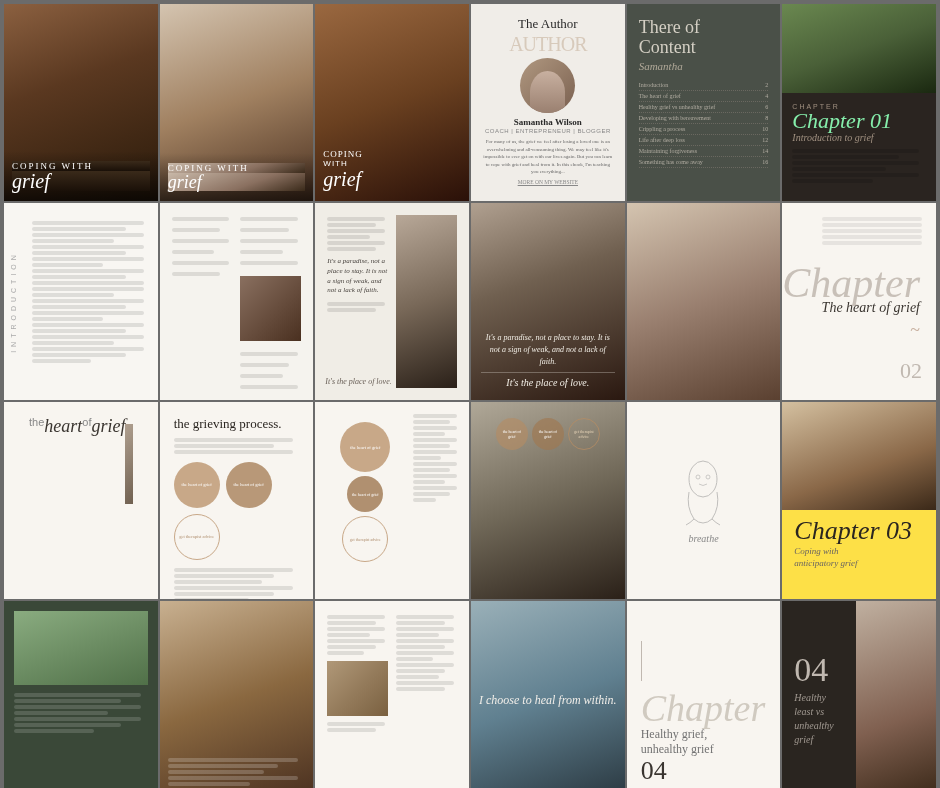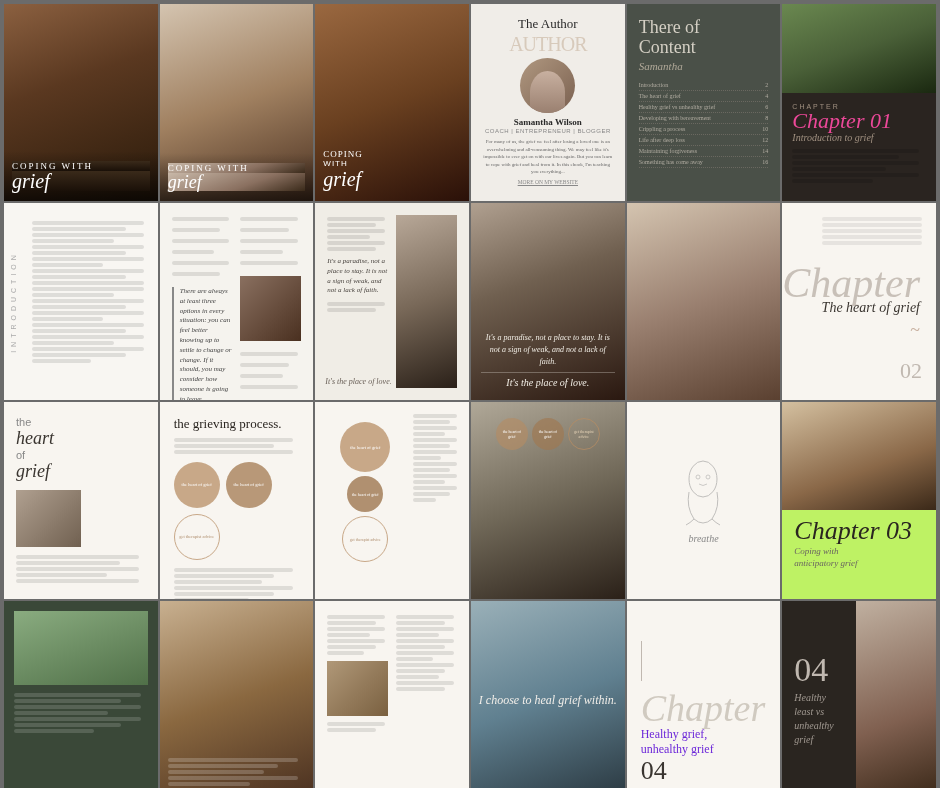--- a/index.html
+++ b/index.html
@@ -279,21 +279,21 @@
         <span>16</span>
       </div>
   </div>
 </div>
 
 <div class="card c6">
   <div class="c6 content">
     <div class="c6 photo-top" style="background:linear-gradient(160deg,#6a8850 0%,#4a6038 50%,#1a2810 100%);"></div>
     <div class="c6 text-area">
       <div style="font-size:7px;color:#a09080;font-family:sans-serif;letter-spacing:2px;text-transform:uppercase;">CHAPTER</div>
-      <div style="font-size:22px;font-family:Georgia,serif;color:#ec4899;font-style:italic;line-height:1;">Chapter 01</div>
+      <div style="font-size:22px;font-family:Georgia,serif;color:#86efac;font-style:italic;line-height:1;">Chapter 01</div>
       <div style="font-size:10px;color:#a09080;font-family:Georgia,serif;font-style:italic;">Introduction to grief</div>
       <div style="font-size:5px;color:#605850;line-height:1.4;margin-top:6px;">
         <div class="faux-text-line w95"></div>
         <div class="faux-text-line w80"></div>
         <div class="faux-text-line w95"></div>
         <div class="faux-text-line w70"></div>
         <div class="faux-text-line w95"></div>
         <div class="faux-text-line w60"></div>
       </div>
     </div>
@@ -334,23 +334,20 @@
 
 <div class="card c8">
   <div class="c8 content">
     <div class="col">
       <div class="faux-text-line w95" style="background:rgba(0,0,0,0.1);"></div>
       <div class="faux-text-line w80" style="background:rgba(0,0,0,0.1);"></div>
       <div class="faux-text-line w95" style="background:rgba(0,0,0,0.1);"></div>
       <div class="faux-text-line w70" style="background:rgba(0,0,0,0.1);"></div>
       <div class="faux-text-line w95" style="background:rgba(0,0,0,0.1);"></div>
       <div class="faux-text-line w80" style="background:rgba(0,0,0,0.1);"></div>
-      <div style="border-left:2px solid #888;padding-left:6px;margin:6px 0;">
-        <div style="font-size:7px;font-family:Georgia,serif;font-style:italic;color:#444;line-height:1.4;">There are always at least three options in every situation: you can feel better knowing up to settle to change or change. If it should, you may consider how someone is going to leave.</div>
-      </div>
 
     </div>
     <div class="col">
       <div class="faux-text-line w95" style="background:rgba(0,0,0,0.1);"></div>
       <div class="faux-text-line w80" style="background:rgba(0,0,0,0.1);"></div>
       <div class="faux-text-line w95" style="background:rgba(0,0,0,0.1);"></div>
       <div class="faux-text-line w70" style="background:rgba(0,0,0,0.1);"></div>
       <div class="faux-text-line w95" style="background:rgba(0,0,0,0.1);"></div>
       <div style="height:65px;background:linear-gradient(135deg,#8a7060,#4a3020);margin:6px 0;"></div>
       <div class="faux-text-line w95" style="background:rgba(0,0,0,0.1);"></div>
@@ -402,21 +399,21 @@
   <div style="position:absolute;top:12px;right:14px;font-size:6px;color:#b0a898;line-height:1.5;">
     <div class="faux-text-line w80" style="background:rgba(0,0,0,0.07);width:100px;"></div>
     <div class="faux-text-line w95" style="background:rgba(0,0,0,0.07);width:100px;"></div>
     <div class="faux-text-line w70" style="background:rgba(0,0,0,0.07);width:100px;"></div>
     <div class="faux-text-line w80" style="background:rgba(0,0,0,0.07);width:100px;"></div>
     <div class="faux-text-line w95" style="background:rgba(0,0,0,0.07);width:100px;"></div>
   </div>
 </div>
 
 <div class="card c13">
-  <div style="position:absolute;top:0;left:0;right:0;bottom:0;padding:14px 12px;display:flex;flex-direction:column;">
+  <div style="position:absolute;top:0;left:0;right:0;bottom:0;padding:14px 25px;display:flex;flex-direction:row;">
     <div style="font-size:11px;color:#888;font-family:sans-serif;">the</div>
     <div style="font-size:18px;font-family:Georgia,serif;font-style:italic;color:#3a3530;">heart</div>
     <div style="font-size:11px;color:#888;font-family:sans-serif;">of</div>
     <div style="font-size:18px;font-family:Georgia,serif;font-style:italic;color:#3a3530;">grief</div>
     <div style="width:65px;height:80px;background:linear-gradient(135deg,#b0a090,#706050);margin-top:8px;"></div>
     <div style="margin-top:6px;">
       <div class="faux-text-line w95" style="background:rgba(0,0,0,0.1);"></div>
       <div class="faux-text-line w80" style="background:rgba(0,0,0,0.1);"></div>
       <div class="faux-text-line w95" style="background:rgba(0,0,0,0.1);"></div>
       <div class="faux-text-line w70" style="background:rgba(0,0,0,0.1);"></div>
@@ -492,21 +489,21 @@
       <path d="M 36 62 Q 40 66 44 68" fill="none" stroke="#888" stroke-width="1"></path>
       <circle cx="22" cy="20" r="2" fill="none" stroke="#888" stroke-width="0.8"></circle>
       <circle cx="32" cy="20" r="2" fill="none" stroke="#888" stroke-width="0.8"></circle>
       <path d="M 23 27 Q 27 30 31 27" fill="none" stroke="#888" stroke-width="0.8"></path>
     </svg>
     <div style="font-size:10px;font-family:Georgia,serif;font-style:italic;color:#888;margin-top:6px;">breathe</div>
   </div>
 </div>
 
 <div class="card c18">
-  <div style="position:absolute;top:0;left:0;right:0;bottom:0;background:#bef264;">
+  <div style="position:absolute;top:0;left:0;right:0;bottom:0;background:#fde047;">
     <div style="height:55%;background:linear-gradient(160deg,#d4c0a0 0%,#8a6848 60%,#3a2818 100%);"></div>
     <div style="padding:8px 12px;">
       <div style="font-size:26px;font-family:Georgia,serif;color:#2a2520;font-style:italic;line-height:1;">Chapter 03</div>
       <div style="font-size:9px;font-family:Georgia,serif;font-style:italic;color:#6a6560;line-height:1.3;margin-top:2px;white-space:pre-line;">Coping with
 anticipatory grief</div>
     </div>
   </div>
 </div>
 
 <div class="card c19">
@@ -561,29 +558,29 @@
       <div class="faux-text-line w70" style="background:rgba(0,0,0,0.1);"></div>
       <div class="faux-text-line w95" style="background:rgba(0,0,0,0.1);"></div>
       <div class="faux-text-line w80" style="background:rgba(0,0,0,0.1);"></div>
     </div>
   </div>
 </div>
 
 <div class="card c22">
   <div style="width:100%;height:100%;background:linear-gradient(160deg,#9ab0b8 0%,#608090 50%,#2a3840 100%);"></div>
   <div style="position:absolute;top:50%;left:50%;transform:translate(-50%,-50%);width:90%;text-align:center;">
-    <div style="font-size:12px;font-family:Georgia,serif;font-style:italic;color:#f0ede8;line-height:1.5;">I choose to heal grief within.</div>
+    <div style="font-size:12px;font-family:Georgia,serif;font-style:italic;color:#f0ede8;line-height:1.5;">I choose to heal from within.</div>
   </div>
 </div>
 
 <div class="card c23">
   <div style="position:absolute;top:0;left:0;right:0;bottom:0;padding:14px;display:flex;flex-direction:column;justify-content:flex-end;background:#f8f5f0;">
     <div style="width:1px;height:40px;background:#c0b8b0;margin-bottom:8px;"></div>
     <div style="font-size:38px;font-family:Georgia,serif;color:#d0cac0;font-style:italic;line-height:1;">Chapter</div>
-    <div style="font-size:12px;font-family:Georgia,serif;color:#6d28d9;line-height:1.3;white-space:pre-line;">Healthy grief,
+    <div style="font-size:12px;font-family:Georgia,serif;color:#737373;line-height:1.3;white-space:pre-line;">Healthy grief,
 unhealthy grief</div>
     <div style="font-size:26px;font-family:Georgia,serif;color:#3a3530;line-height:1;">04</div>
   </div>
 </div>
 
 <div class="card c24">
   <div style="position:absolute;top:0;left:0;right:0;bottom:0;background:#2a2520;">
     <div style="position:absolute;right:0;top:0;bottom:0;width:52%;background:linear-gradient(160deg,#c0b0a0 0%,#806050 60%,#3a2818 100%);"></div>
     <div style="position:absolute;left:0;top:0;bottom:0;width:48%;padding:12px;display:flex;flex-direction:column;justify-content:center;">
       <div style="font-size:34px;font-family:Georgia,serif;color:#c0b8b0;line-height:1;">04</div>

